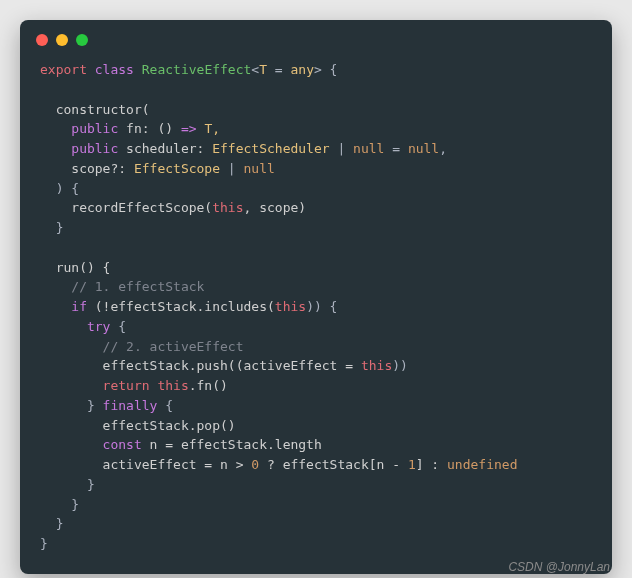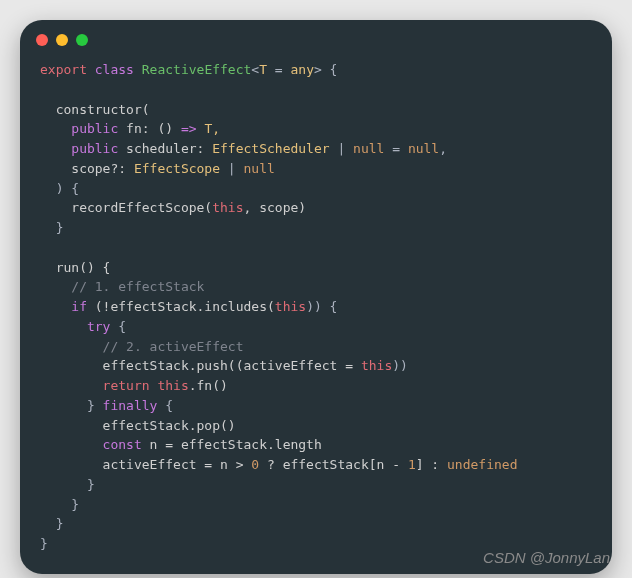--- a/index.html
+++ b/index.html
@@ -9,21 +9,21 @@
       height: 578px;
       display: flex;
       flex-direction: column;
       align-items: center;
       padding: 20px 20px 0 20px;
       font-family: 'SF Mono', Monaco, Consolas, monospace;
       position: relative;
     }
     .window {
       background: #263238;
-      border-radius: 22px;
+      border-radius: 8px;
       width: 100%;
       box-shadow: 0 8px 24px rgba(0,0,0,0.3);
       overflow: hidden;
     }
     .titlebar {
       display: flex;
       gap: 8px;
       padding: 14px 16px 8px 16px;
     }
     .dot {
@@ -45,24 +45,24 @@
     .kw-purple { color: #c678dd; }
     .type-green { color: #6abf69; }
     .type-yellow { color: #e5c07b; }
     .num { color: #d19a66; }
     .const-orange { color: #d19a66; }
     .comment { color: #7f848e; }
     .punct { color: #abb2bf; }
     .plain { color: #d0d0d0; }
     .watermark {
       position: absolute;
-      bottom: 12px;
+      bottom: 4px;
       right: 22px;
       color: #8a8a8a;
-      font-size: 15px;
+      font-size: 12px;
       font-family: -apple-system, sans-serif;
       font-style: italic;
     }
   </style>
 </head>
 <body>
 
 <div class="window">
   <div class="titlebar">
     <div class="dot dot-red"></div>

